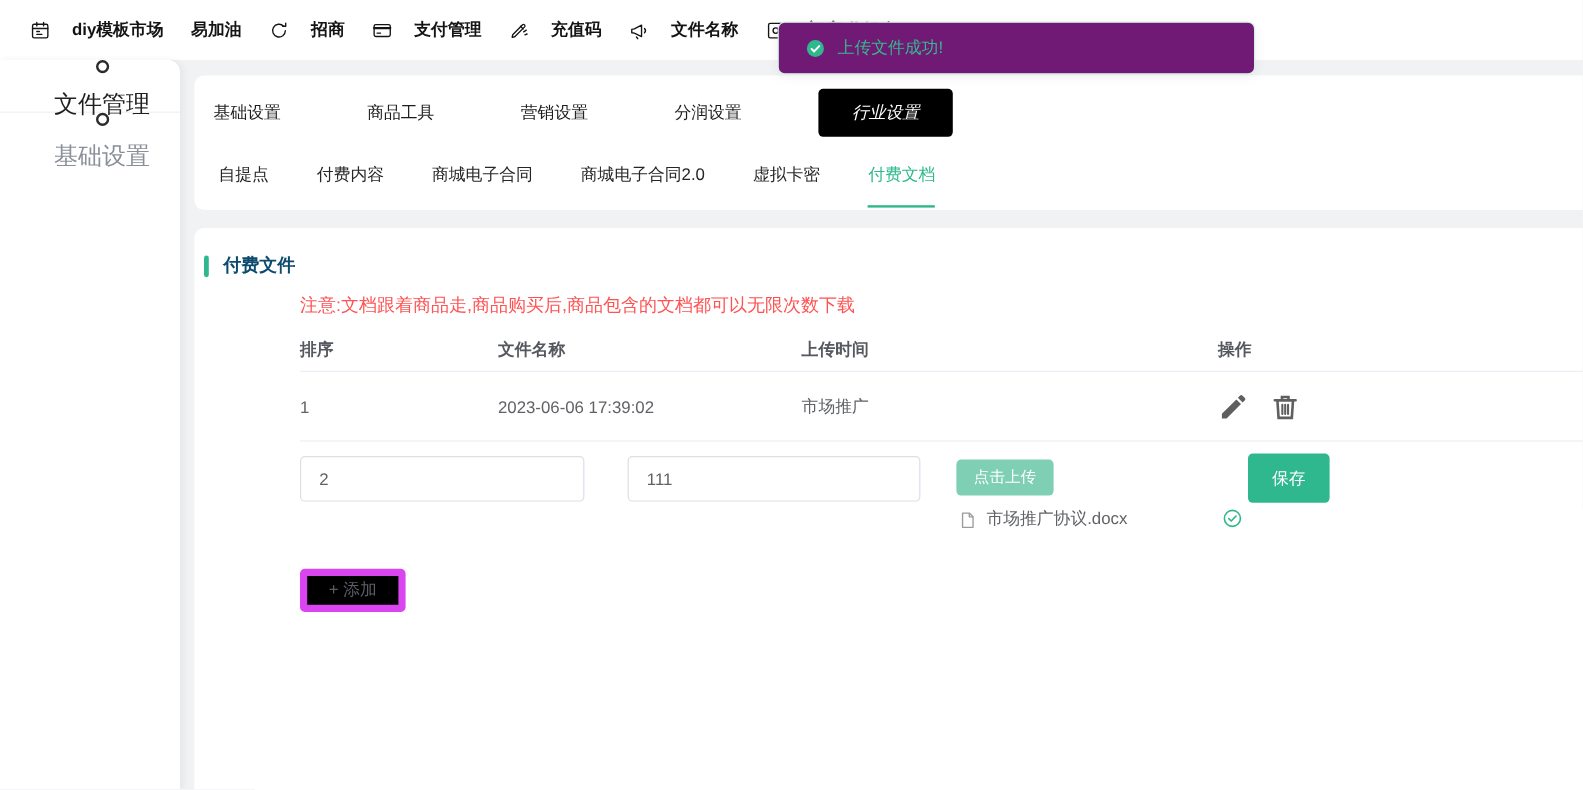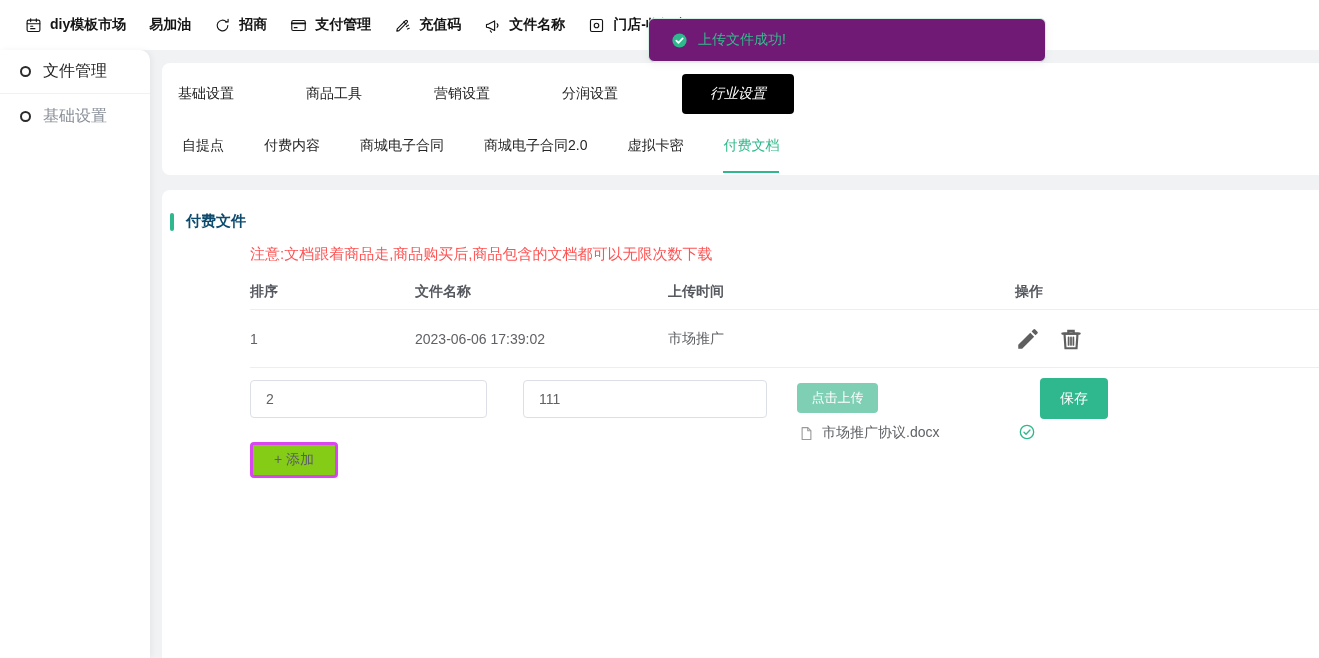--- a/index.html
+++ b/index.html
@@ -3,37 +3,37 @@
 <meta charset="utf-8">
 <style>
   * { margin:0; padding:0; box-sizing:border-box; }
   html,body { width:1319px; height:658px; }
   body { font-family:"Liberation Sans","DejaVu Sans",sans-serif; background:#f1f2f3; }
   #stage { position:relative; width:1319px; height:658px; overflow:hidden; background:#f1f2f3; }
 
   
   .topnav { position:absolute; left:0; top:0; width:1319px; height:50px; background:#fff;
             display:flex; align-items:center; padding-left:25px; gap:23px; z-index:2; }
-  .nav-item { display:flex; align-items:center; gap:8px; font-size:14px; font-weight:bold;
+  .nav-item { display:flex; align-items:center; gap:18px; font-size:14px; font-weight:bold;
               color:#141414; white-space:nowrap; cursor:pointer; }
   .nav-item svg { width:17px; height:17px; stroke:#141414; fill:none; stroke-width:1.6;
                   stroke-linecap:round; stroke-linejoin:round; }
 
   
   .toast { position:absolute; left:648px; top:18px; width:398px; height:44px;
            background:#701a75; border:1px solid #d5f1e5; border-radius:6px;
            box-shadow:0 2px 10px rgba(0,0,0,.05); display:flex; align-items:center;
            padding-left:22px; gap:10px; z-index:20; }
   .toast-text { color:#34b98c; font-size:14px; }
 
   
   .sidebar { position:absolute; left:0; top:50px; bottom:0; width:150px; background:#fff;
              border-top-right-radius:10px; box-shadow:2px 0 6px rgba(0,0,0,.05); z-index:3; }
   .side-item { height:44px; display:flex; align-items:center; gap:12px; padding-left:20px;
-               font-size:16px; cursor:pointer; }
+               font-size:20px; cursor:pointer;flex-direction:column; }
   .side-item .ring { width:11px; height:11px; border:2px solid #2b2b2b; border-radius:50%; flex:0 0 auto; }
   .side-item.first { border-bottom:1px solid #f0f1f2; color:#1f1f1f; }
   .side-item.second { color:#8a8f99; margin-top:0; }
 
   
   .panel { position:absolute; left:162px; width:1170px; background:#fff; border-radius:8px; }
   .panel-tabs { top:63px; height:112px; }
   .panel-body { top:190px; height:480px; }
 
   
@@ -71,22 +71,22 @@
   #inp-name { left:361px; top:190px; width:244px; }
   .upload-btn { position:absolute; left:635px; top:193px; width:81px; height:30px;
                 background:#7ecfb3; color:#fff; font-size:13px; border:none; border-radius:4px;
                 cursor:pointer; font-family:inherit; }
   .save-btn { position:absolute; left:878px; top:188px; width:68px; height:41px;
               background:#2fb88d; color:#fff; font-size:14px; border:none; border-radius:4px;
               cursor:pointer; font-family:Liberation Serif, serif; }
   .file-item { position:absolute; left:637px; top:234px; display:flex; align-items:center; gap:8px;
                font-size:14px; color:#606266; cursor:pointer; }
   .file-check { position:absolute; left:857px; top:234px; width:16px; height:16px; }
-  .add-btn { position:absolute; left:88px; top:252px; width:88px; height:36px; background:#84cc16;
-             border:3px solid #d946ef; border-radius:4px; color:#5a5e66; font-size:14px;
+  .add-btn { position:absolute; left:88px; top:284px; width:88px; height:36px; background:#000000;
+             border:6px solid #d946ef; border-radius:4px; color:#5a5e66; font-size:14px;
              cursor:pointer; font-family:inherit; }
 </style>
 </head>
 <body>
 
 <div id="stage">
 
   <div class="topnav">
     <div class="nav-item">
       <svg viewBox="0 0 24 24">

